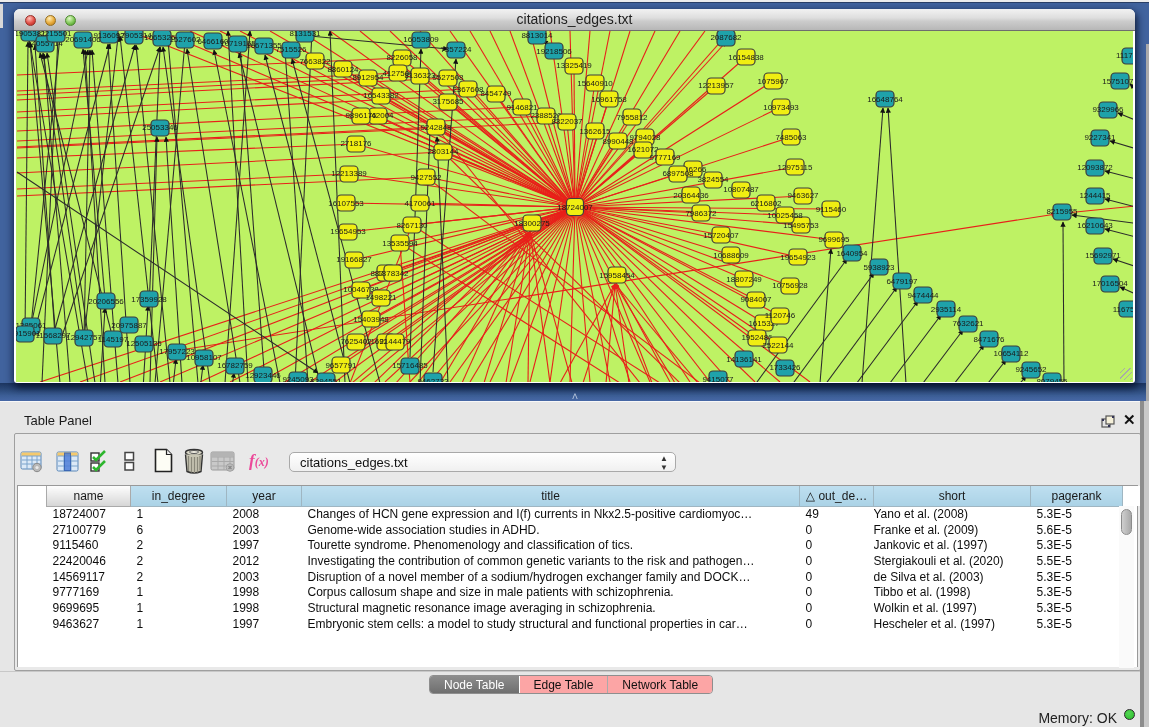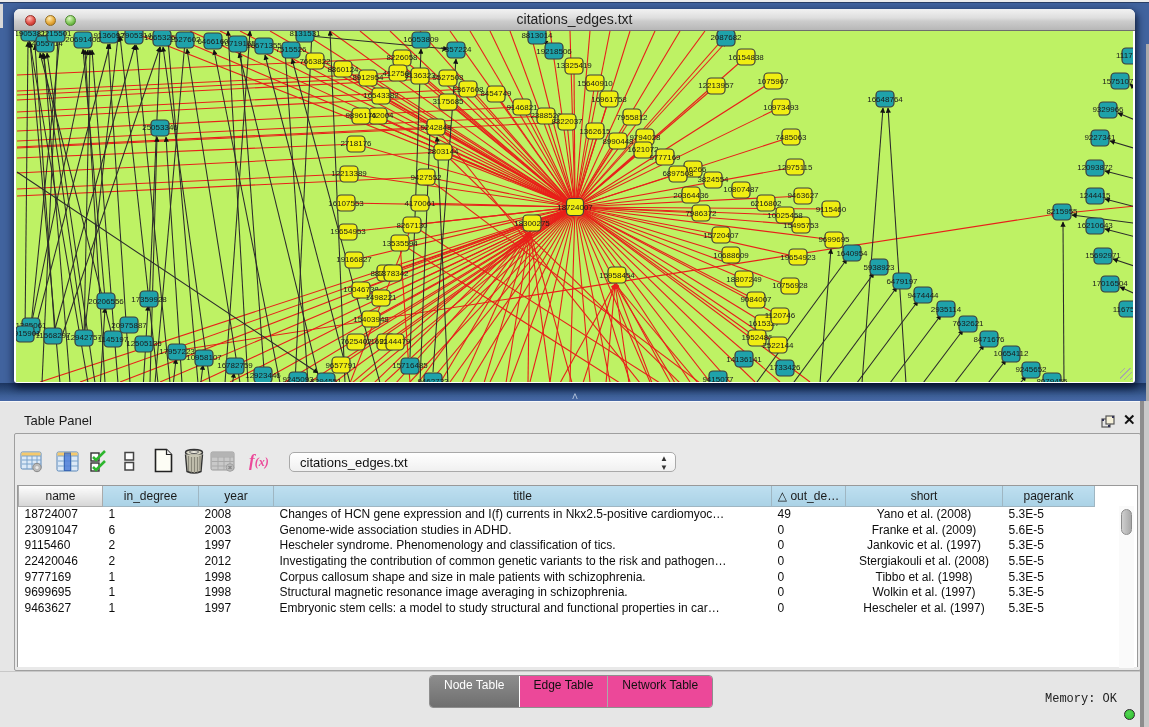--- a/index.html
+++ b/index.html
@@ -23,38 +23,38 @@
 #ptitle { position:absolute; left:24px; top:11px; font-size:13px; color:#1a1a1a; }
 #pfloat { position:absolute; left:1101px; top:12px; }
 #pclose { position:absolute; left:1123px; top:9px; font-size:15px; color:#111; font-weight:bold; }
 #pbox { position:absolute; left:14px; top:31px; width:1127px; height:238px; background:#e9e9e9;
   border:1px solid #9f9f9f; border-radius:2px; }
 .tbi { position:absolute; }
 #dd { position:absolute; left:289px; top:452px; width:387px; height:20px; background:linear-gradient(180deg,#ffffff,#f0f0f0);
   border:1px solid #a9a9a9; border-radius:5px; font-size:13px; color:#111; line-height:19px; padding-left:10px; }
 #dd .st { position:absolute; right:7px; top:1px; font-size:8px; color:#333; line-height:9px; }
 #tblwrap { position:absolute; left:17px; top:485px; width:1121px; height:182px; background:#fff; border:1px solid #999; border-bottom:none;}
-table { border-collapse:collapse; table-layout:fixed; width:1103px; font-size:12px; }
+table { border-collapse:collapse; table-layout:fixed; width:1103px; font-size:12px;margin-left:28px; }
 col.c1{width:84px} col.c2{width:96px} col.c3{width:75px} col.c4{width:498px}
 col.c5{width:74px} col.c6{width:157px} col.c7{width:92px} col.c8{width:27px}
 thead td { background:linear-gradient(180deg,#bedff0,#aad2e6); border:1px solid #9fb6c2; border-top:none;
   text-align:center; height:20px; color:#1a1a1a; }
 thead td.gray { background:linear-gradient(180deg,#fdfdfd,#d6d6d6); border-color:#aaa; }
 tbody td { height:15.7px; padding:0 0 0 6px; color:#0d0d0d; white-space:nowrap; overflow:hidden; }
-tbody td.c { text-align:center; padding:0; }
+tbody td.c { padding:0; }
 #vscroll { position:absolute; right:3px; top:20px; width:15px; height:162px; background:#fafafa; }
 #vthumb { position:absolute; left:2px; top:3px; width:11px; height:26px; border-radius:6px;
   background:linear-gradient(90deg,#cfcfcf,#a8a8a8); border:1px solid #8c8c8c;}
-#tabs { position:absolute; left:429px; top:675px; height:33px; display:flex; border:1px solid #8e8e8e;
+#tabs { position:absolute; left:429px; top:675px; height:19px; display:flex; border:1px solid #8e8e8e;
   border-radius:4px; overflow:hidden; font-size:12px; }
-#tabs div { padding:0 14px; line-height:18px; background:#ec4899; color:#111; }
+#tabs div { padding:0 14px; line-height:18px; background:#fca5a5; color:#111; }
 #tabs div.sel { background:linear-gradient(180deg,#8d8d8d,#6f6f6f); color:#fff; }
 #tabs div.mid { border-left:1px solid #fff; border-right:1px solid #aaa; }
 #hline { position:absolute; left:0; top:671px; width:1149px; height:1px; background:#c8c8c8; }
-#mem { position:absolute; right:32px; top:692px; font-size:12px; color:#222;font-family:Liberation Mono, monospace; }
+#mem { position:absolute; right:32px; top:710px; font-size:14px; color:#222; }
 #memdot { position:absolute; right:14px; top:709px; width:11px; height:11px; border-radius:50%;
   background:radial-gradient(circle at 40% 35%,#55d655,#28bc28); border:1px solid #2a2a2a; }
 </style></head><body>
 <div id="top">
   <div id="topwhite"></div>
     <div id="topdark"></div>
     <div id="botband"></div>
     <div id="rsliver"></div>
     <div id="topsliver"></div>
     <div style="position:absolute;left:569px;top:392px;width:12px;height:8px;color:#b8c6dd;font-size:11px;line-height:8px;text-align:center;">˄</div>
@@ -680,45 +680,54 @@
   <tr>
           <td>18724007</td>
           <td>1</td>
           <td>2008</td>
           <td>Changes of HCN gene expression and I(f) currents in Nkx2.5‑positive cardiomyoc…</td>
           <td>49</td>
           <td class="c">Yano et al. (2008)</td>
           <td>5.3E‑5</td>
         </tr>
 <tr>
-          <td>23091047</td>
+          <td>27100779</td>
           <td>6</td>
           <td>2003</td>
           <td>Genome‑wide association studies in ADHD.</td>
           <td>0</td>
           <td class="c">Franke et al. (2009)</td>
           <td>5.6E‑5</td>
         </tr>
 <tr>
           <td>9115460</td>
           <td>2</td>
           <td>1997</td>
-          <td>Hescheler syndrome. Phenomenology and classification of tics.</td>
+          <td>Tourette syndrome. Phenomenology and classification of tics.</td>
           <td>0</td>
           <td class="c">Jankovic et al. (1997)</td>
           <td>5.3E‑5</td>
         </tr>
 <tr>
           <td>22420046</td>
           <td>2</td>
           <td>2012</td>
           <td>Investigating the contribution of common genetic variants to the risk and pathogen…</td>
           <td>0</td>
-          <td class="c">Stergiakouli et al. (2008)</td>
+          <td class="c">Stergiakouli et al. (2020)</td>
           <td>5.5E‑5</td>
+        </tr>
+<tr>
+          <td>14569117</td>
+          <td>2</td>
+          <td>2003</td>
+          <td>Disruption of a novel member of a sodium/hydrogen exchanger family and DOCK…</td>
+          <td>0</td>
+          <td class="c">de Silva et al. (2003)</td>
+          <td>5.3E‑5</td>
         </tr>
 <tr>
           <td>9777169</td>
           <td>1</td>
           <td>1998</td>
           <td>Corpus callosum shape and size in male patients with schizophrenia.</td>
           <td>0</td>
           <td class="c">Tibbo et al. (1998)</td>
           <td>5.3E‑5</td>
         </tr>

